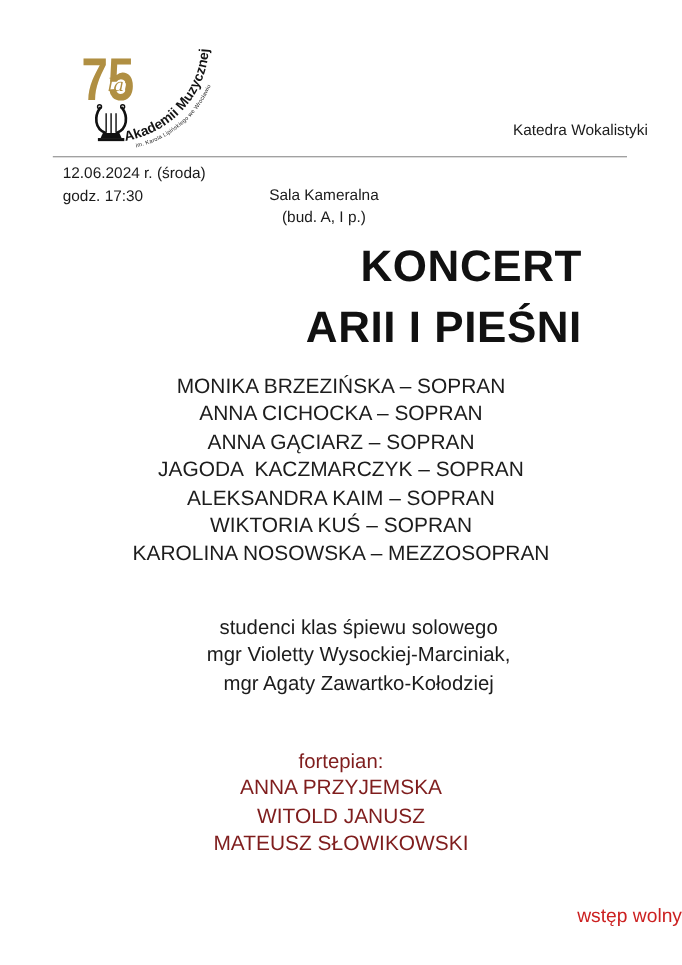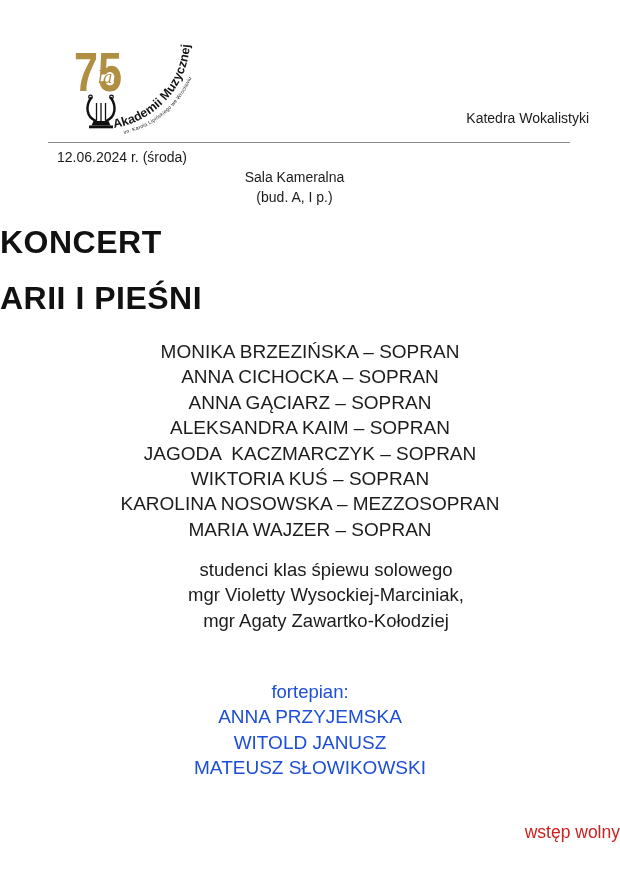--- a/index.html
+++ b/index.html
@@ -56,21 +56,21 @@
     font-size: 14px; line-height: 20.5px; color: #1b1b1b;
   }
   .venue {
     position: absolute; top: 167px; left: 0; right: 55px;
     text-align: center; font-size: 14px; line-height: 20px; color: #1b1b1b;
   }
 
   
   .title {
     position: absolute; top: 214px; left: 0; width: 529px;
-    text-align: left; font-weight: bold; font-size: 32px;
+    text-align: right; font-weight: bold; font-size: 40px;
     line-height: 56px; color: #111111; letter-spacing: 0.5px;
   }
 
   
   .performers {
     position: absolute; top: 339px; left: 0; width: 620px;
     text-align: center; font-size: 19px; line-height: 25.4px;
     color: #1c1c1c;
   }
   .performers div { white-space: pre-wrap; }
@@ -79,21 +79,21 @@
   .students {
     position: absolute; top: 557px; left: 16px; width: 620px;
     text-align: center; font-size: 18.5px; line-height: 25.3px;
     color: #1c1c1c;
   }
 
   
   .piano {
     position: absolute; top: 679px; left: 0; width: 620px;
     text-align: center; font-size: 19px; line-height: 25.3px;
-    color: #1d4ed8;
+    color: #7f1d1d;
   }
   .piano .piano-label { font-size: 18.5px; }
 
   
   .admission {
     position: absolute; top: 822px; left: 0; width: 620px;
     text-align: right; font-size: 17.5px; color: #cc2121;
   }
 </style>
 </head>
@@ -133,41 +133,41 @@
       </g>
     </svg>
   </div>
 
   <div class="dept">Katedra Wokalistyki</div>
 
   <div class="rule"></div>
 
   <div class="datetime">
     <div>12.06.2024 r. (środa)</div>
+    <div>godz. 17:30</div>
   </div>
 
   <div class="venue">
     <div>Sala Kameralna</div>
     <div>(bud. A, I p.)</div>
   </div>
 
   <div class="title">
     <div>KONCERT</div>
     <div>ARII I PIEŚNI</div>
   </div>
 
   <div class="performers">
     <div>MONIKA BRZEZIŃSKA – SOPRAN</div>
     <div>ANNA CICHOCKA – SOPRAN</div>
     <div>ANNA GĄCIARZ – SOPRAN</div>
+    <div>JAGODA  KACZMARCZYK – SOPRAN</div>
     <div>ALEKSANDRA KAIM – SOPRAN</div>
-    <div>JAGODA  KACZMARCZYK – SOPRAN</div>
     <div>WIKTORIA KUŚ – SOPRAN</div>
     <div>KAROLINA NOSOWSKA – MEZZOSOPRAN</div>
-    <div>MARIA WAJZER – SOPRAN</div>
   </div>
 
   <div class="students">
     <div>studenci klas śpiewu solowego</div>
     <div>mgr Violetty Wysockiej-Marciniak,</div>
     <div>mgr Agaty Zawartko-Kołodziej</div>
   </div>
 
   <div class="piano">
     <div class="piano-label">fortepian:</div>

